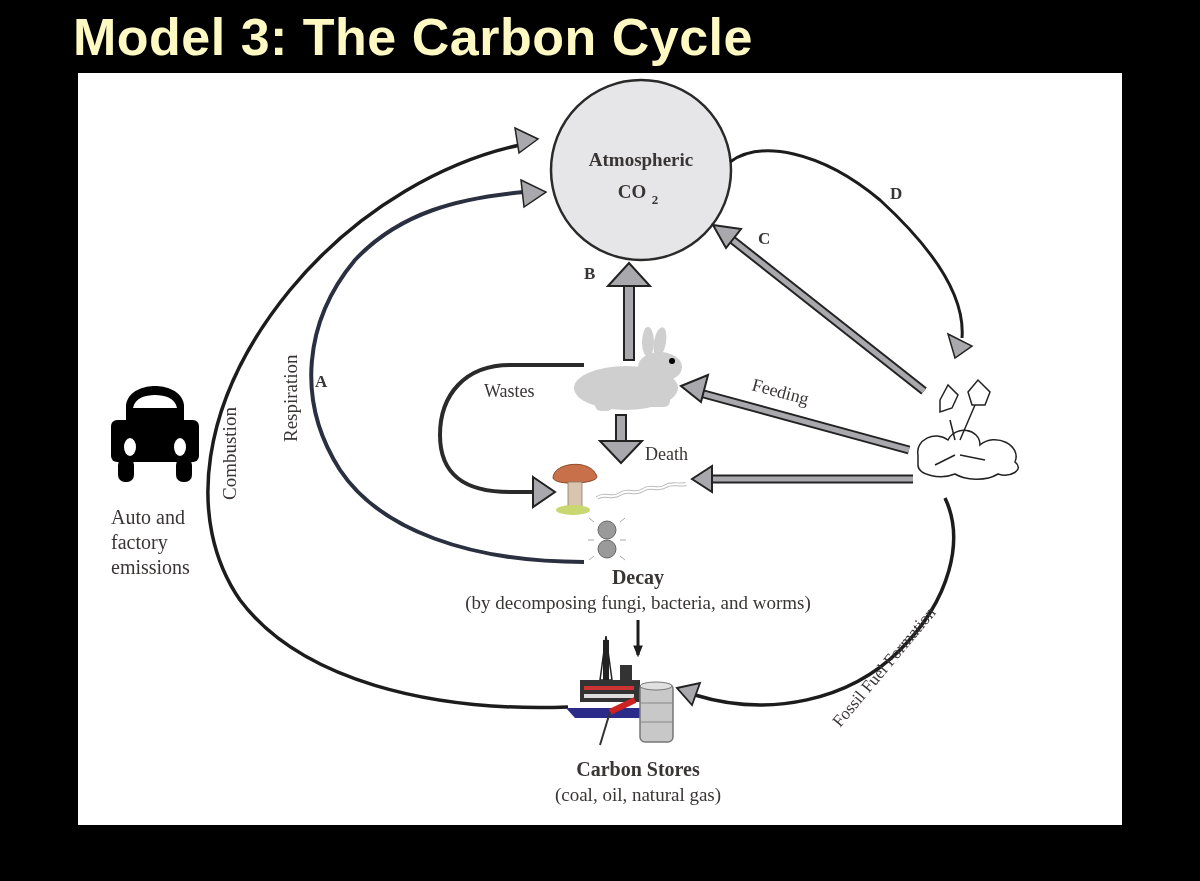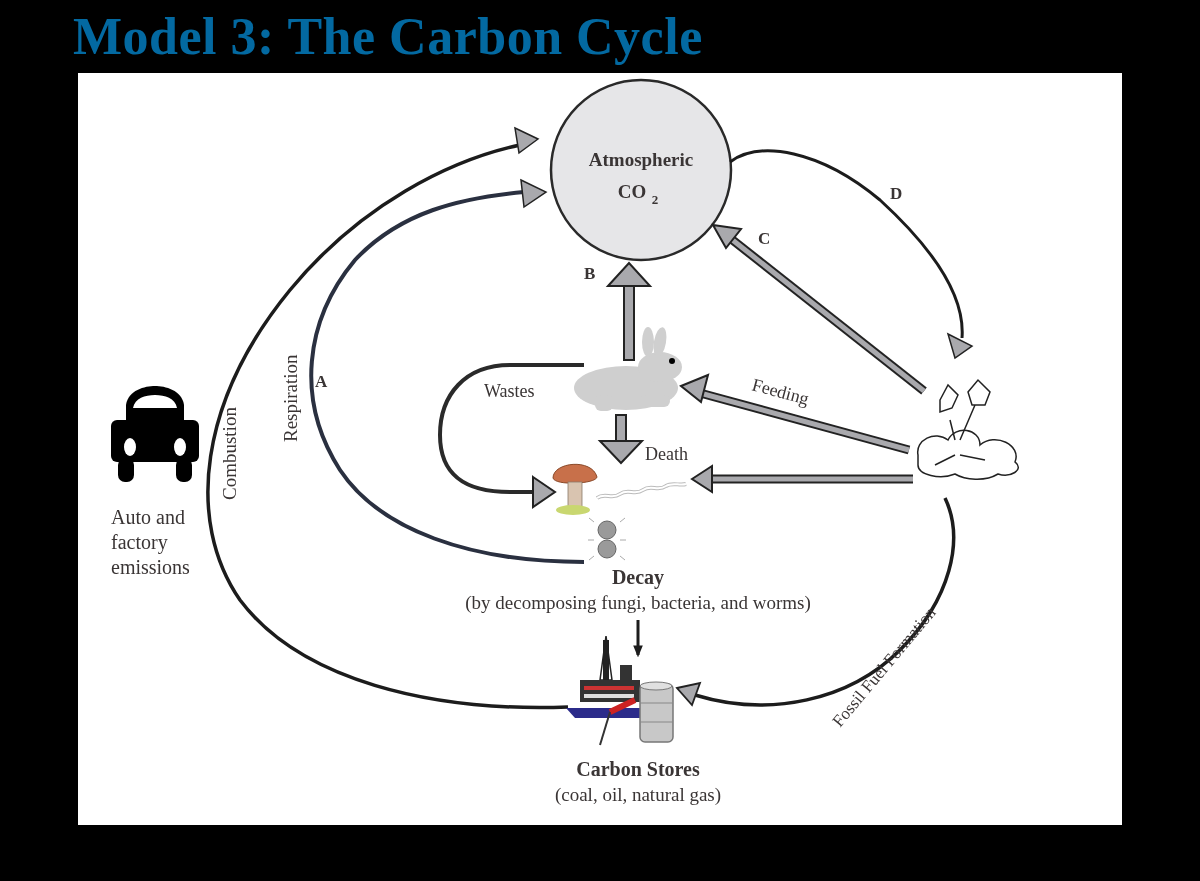--- a/index.html
+++ b/index.html
@@ -1,17 +1,17 @@
 <!DOCTYPE html>
 <html><head>
 <meta charset="utf-8">
 <style>
   html, body { margin:0; padding:0; background:#000; }
   body { width:1200px; height:881px; position:relative; overflow:hidden; font-family:"Liberation Serif","DejaVu Serif",serif; }
-  .title { position:absolute; left:73px; top:2px; color:#0369a1; font-size:52px; font-weight:bold; letter-spacing:0.5px; line-height:70px; font-family:Liberation Serif, serif; }
+  .title { position:absolute; left:73px; top:2px; color:#fef9c3; font-size:52px; font-weight:bold; letter-spacing:0.5px; line-height:70px; font-family:Liberation Sans, sans-serif; }
   .panel { position:absolute; left:78px; top:73px; width:1044px; height:752px; background:#fff; }
   svg { position:absolute; left:0; top:0; }
   .lbl { font-family:"Liberation Serif","DejaVu Serif",serif; fill:#3a3535; }
 </style>
 </head>
 <body>
 
 <div class="title">Model 3:  The Carbon Cycle</div>
 <div class="panel"></div>
 

